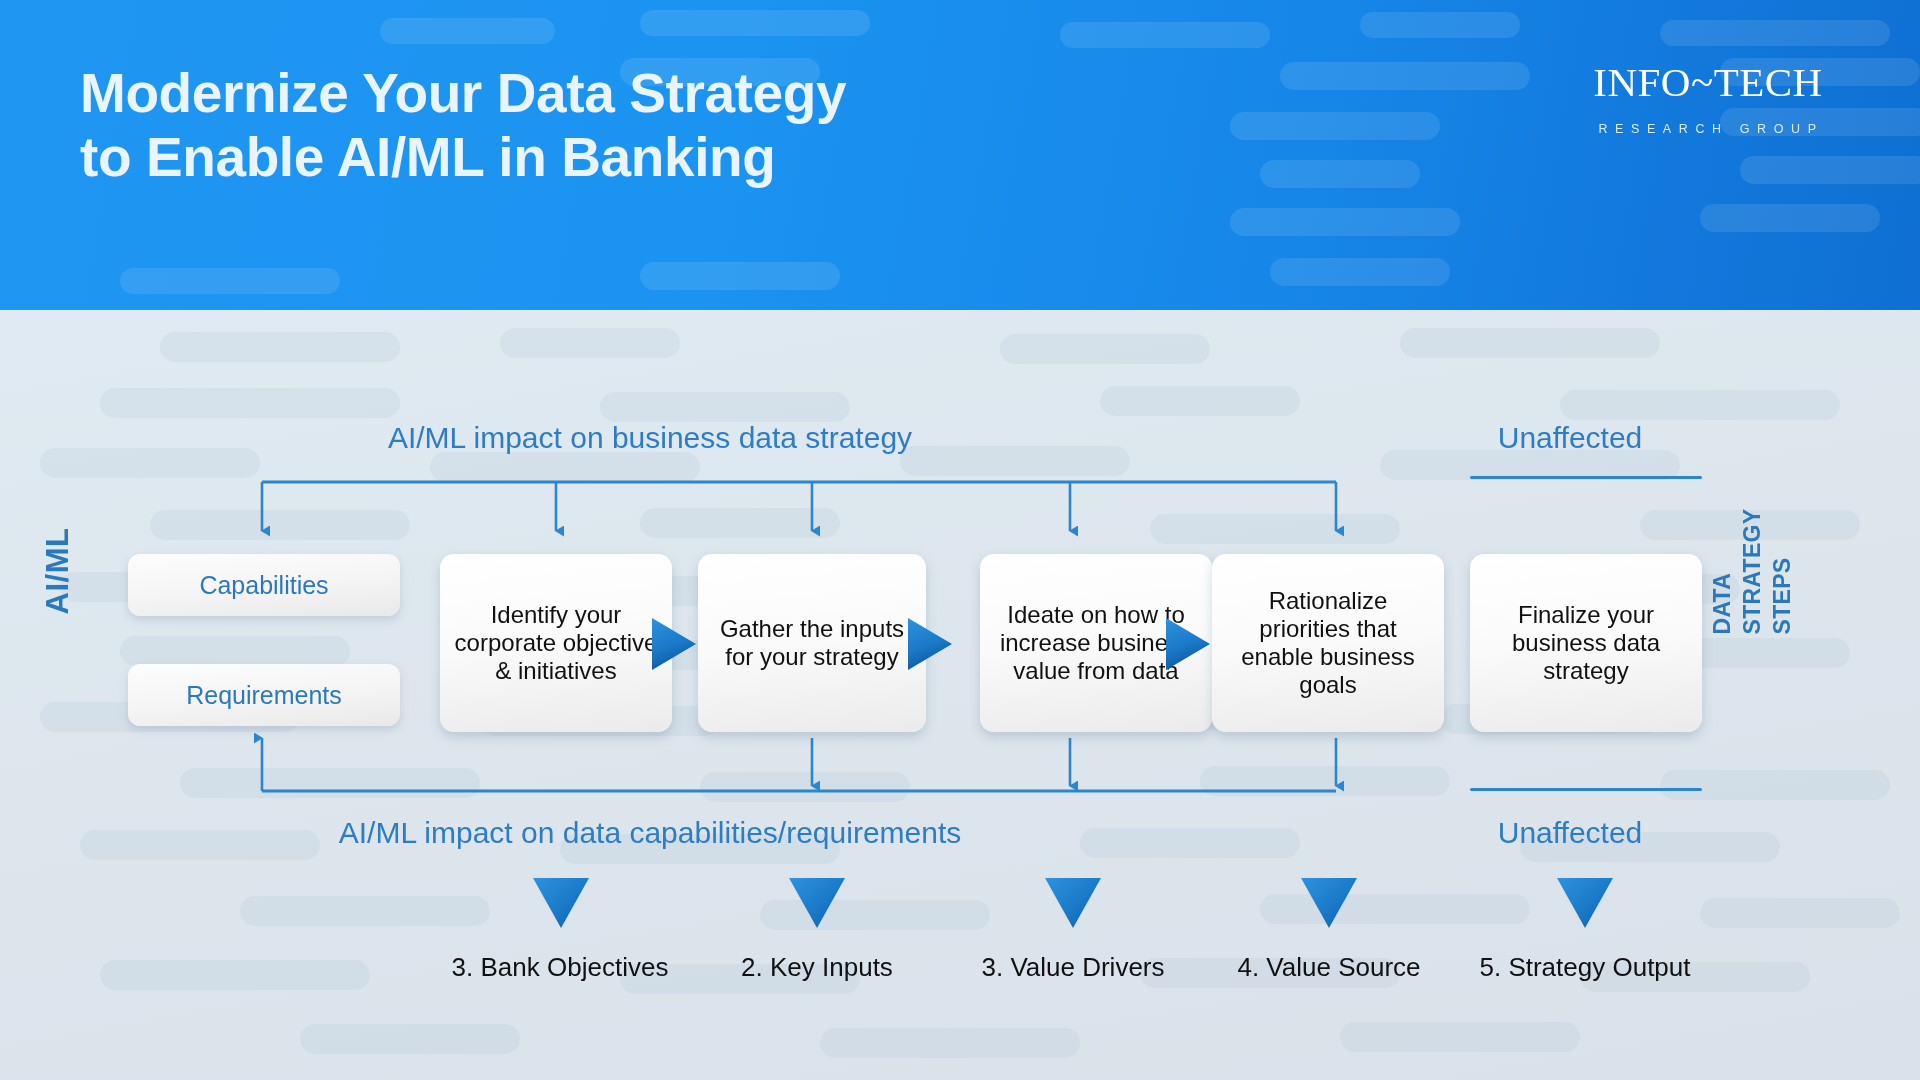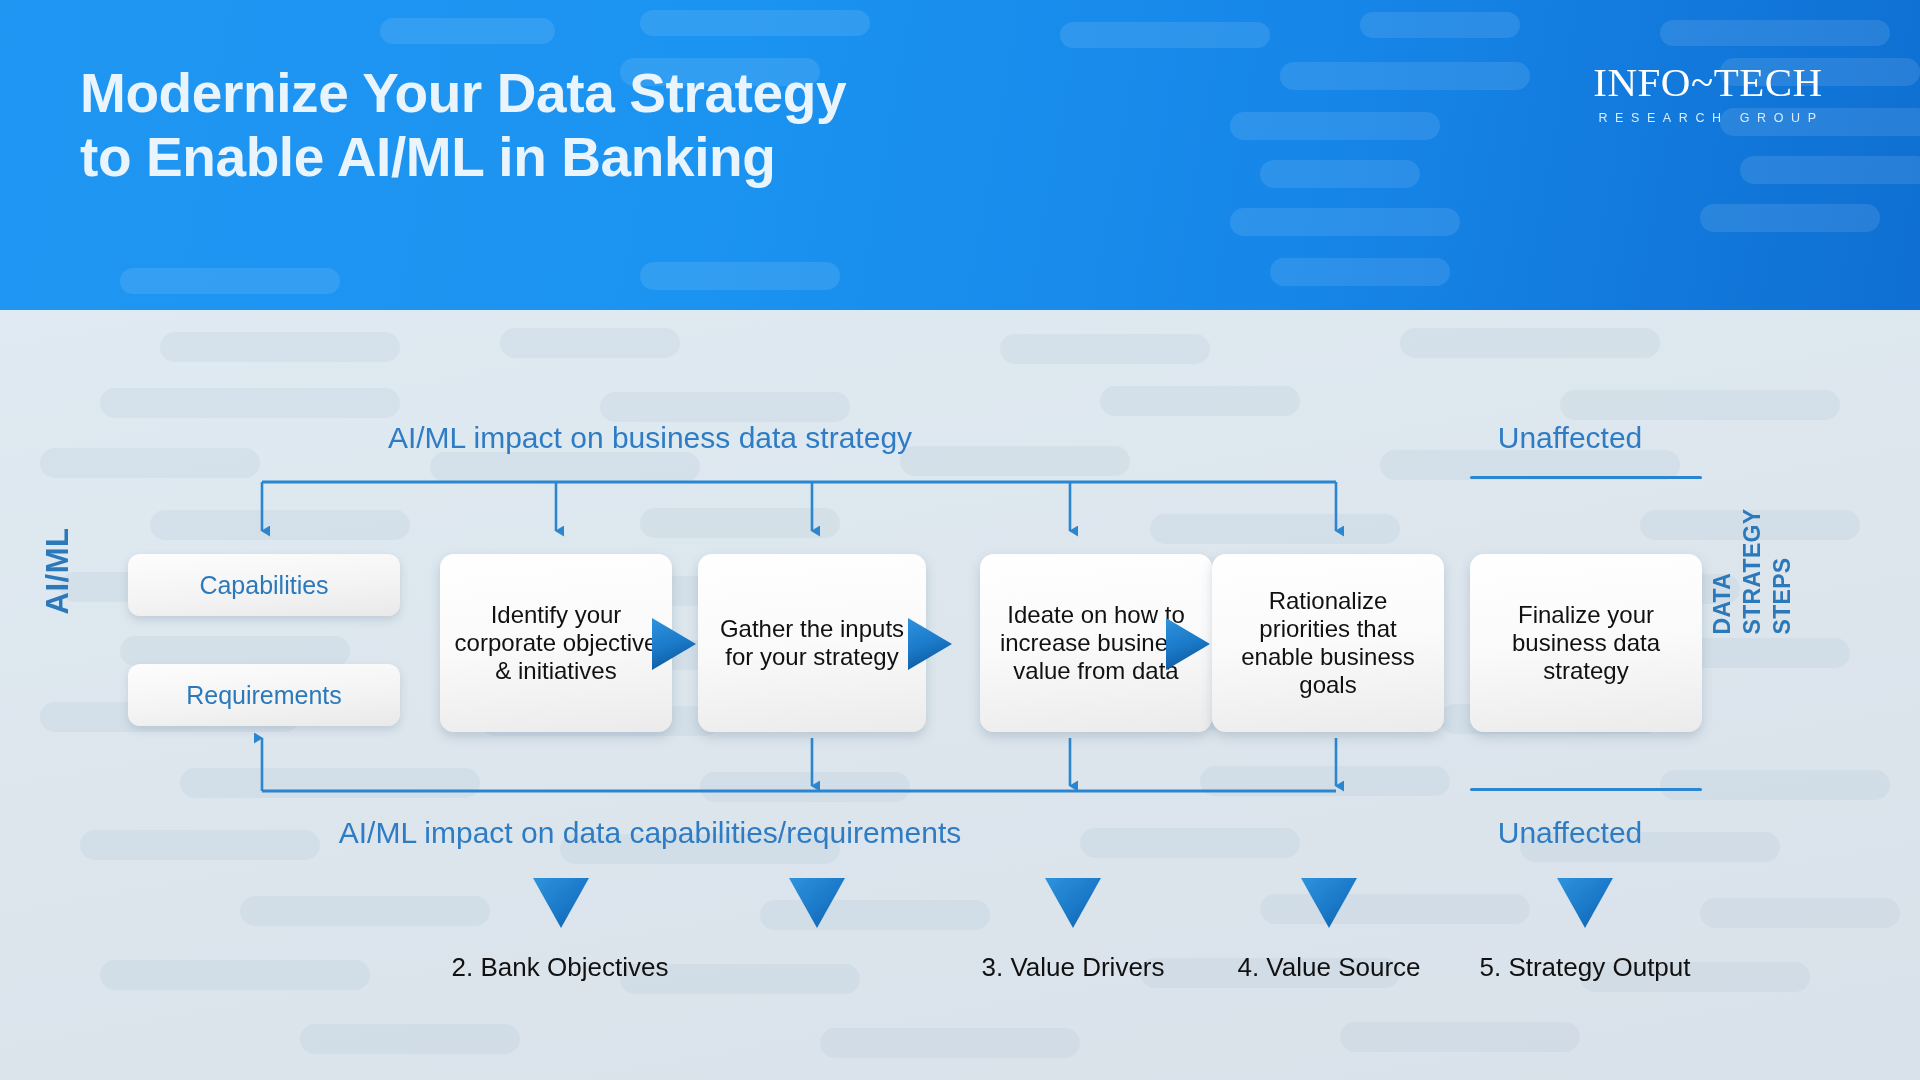--- a/index.html
+++ b/index.html
@@ -45,21 +45,21 @@
     color: #ffffff;
   }
   #logo-main {
     font-family: "Liberation Serif", serif;
     font-size: 41px;
     line-height: 1;
     letter-spacing: 0.5px;
     white-space: nowrap;
   }
   #logo-sub {
-    margin-top: 8px;
+    margin-top: 19px;
     font-family: "Liberation Sans", sans-serif;
     font-size: 12.5px;
     letter-spacing: 7.6px;
     color: #dcecfb;
     white-space: nowrap;
     padding-left: 6px;
   }
 
   
   #body-bg {
@@ -374,18 +374,19 @@
   <svg class="tri-down" id="tri-3" viewBox="0 0 56 50">
     <path d="M0,0 L56,0 L28,50 Z" fill="url(#triGrad)"></path>
   </svg>
   <svg class="tri-down" id="tri-4" viewBox="0 0 56 50">
     <path d="M0,0 L56,0 L28,50 Z" fill="url(#triGrad)"></path>
   </svg>
   <svg class="tri-down" id="tri-5" viewBox="0 0 56 50">
     <path d="M0,0 L56,0 L28,50 Z" fill="url(#triGrad)"></path>
   </svg>
 
-  <div class="step-num" id="num-1">2. Bank Objectives</div>
+  <div class="step-num" id="num-1">3. Bank Objectives</div>
+  <div class="step-num" id="num-2">2. Key Inputs</div>
   <div class="step-num" id="num-3">3. Value Drivers</div>
   <div class="step-num" id="num-4">4. Value Source</div>
   <div class="step-num" id="num-5">5. Strategy Output</div>
 
 </div>
 
 </body></html>

